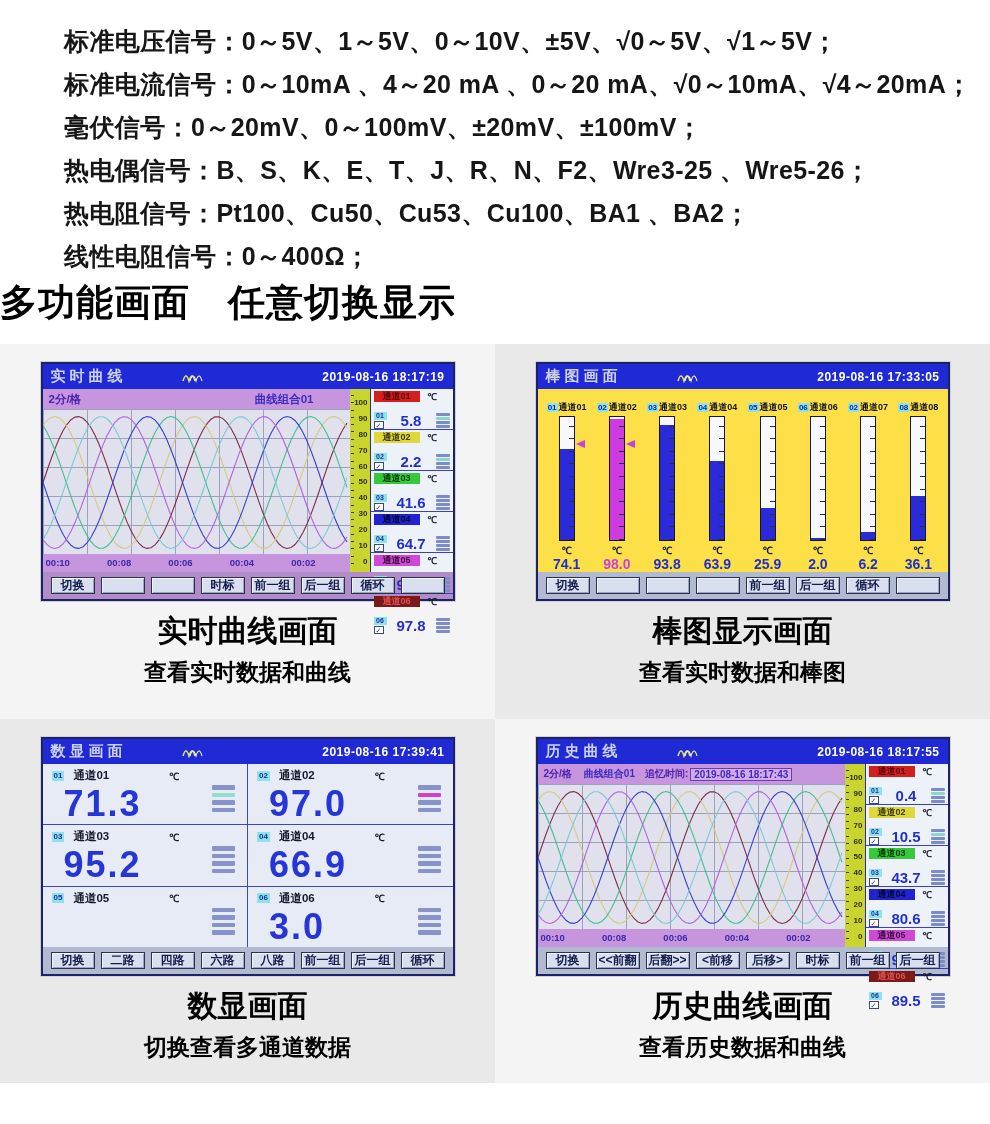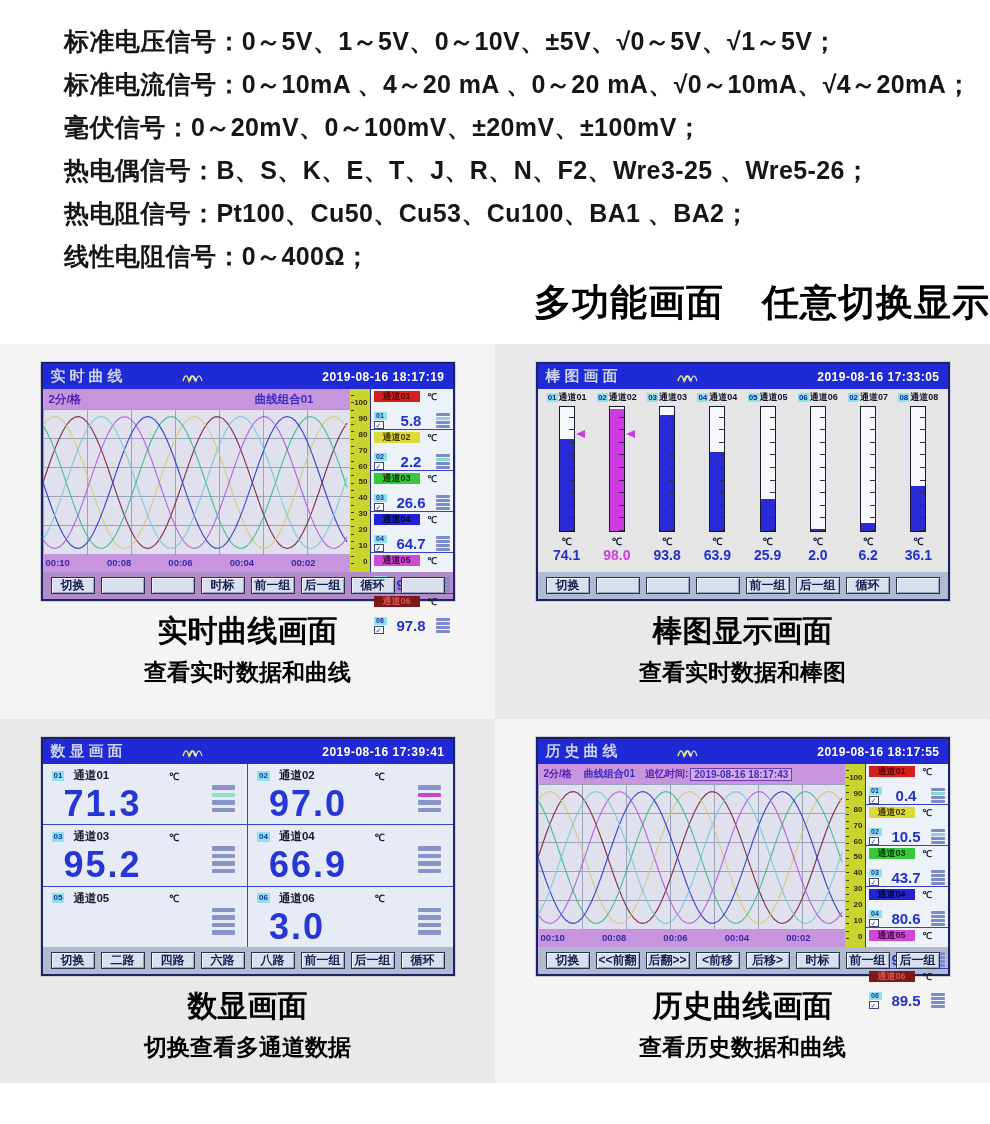--- a/index.html
+++ b/index.html
@@ -4,21 +4,21 @@
 <style>
   * { margin:0; padding:0; box-sizing:border-box; }
   body { font-family:"Liberation Sans", sans-serif; background:#fff; }
   .page { position:relative; width:990px; height:1124px; background:#ffffff; overflow:hidden; }
 
   
   .specs { padding:20px 0 0 64px; height:262px; }
   .spec-line { font-size:25px; line-height:43px; color:#161616; font-weight:600; letter-spacing:0.4px; white-space:nowrap; }
 
   
-  .main-title { height:66px; margin-top:16px; text-align:right; font-size:37px; font-weight:800; color:#000; letter-spacing:1px; }
+  .main-title { height:66px; margin-top:16px; text-align:left; font-size:37px; font-weight:800; color:#000; letter-spacing:1px; }
 
   
   .quad-grid { display:grid; grid-template-columns:495px 495px; grid-template-rows:375px 364px; }
   .quad { text-align:center; }
   .q-light { background:#f4f4f4; }
   .q-gray  { background:#e9e9e9; }
   .cap-title { margin-top:10px; font-size:30px; font-weight:800; color:#000; }
   .cap-sub   { margin-top:5px;  font-size:23px; font-weight:600; color:#000; }
 
   
@@ -58,21 +58,21 @@
   .chan-unit { font-size:9.5px; font-weight:600; color:#181c30; margin-left:8px; }
   .row2 { display:flex; align-items:center; margin-top:10px; }
   .mini { width:13px; display:flex; flex-direction:column; gap:1px; }
   .mini-num { background:#8fe2ec; color:#1830a0; font-size:7px; font-weight:700; height:8px; line-height:8px; text-align:center; }
   .mini-check { width:10px; height:8px; border:1px solid #404a70; background:#fff; font-size:7px; line-height:7px; color:#2030c0; text-align:center; }
   .chan-val { flex:1; text-align:center; font-size:15px; font-weight:700; color:#2231cc; }
   .ham { width:14px; display:flex; flex-direction:column; gap:1.5px; }
   .ham i { display:block; height:2.5px; background:#7c8cc8; border-radius:1px; }
 
   
-  .bar-body { background:#e5e5e5; padding:2px 4px 0; }
+  .bar-body { background:#fde047; padding:12px 4px 0; }
   .bar-col { flex:1; display:flex; flex-direction:column; align-items:center; }
   .bar-label { height:15px; font-size:9px; font-weight:700; color:#101426; white-space:nowrap; }
   .bnum { background:#8fe2ec; color:#0a28a0; font-size:8px; padding:0 1px; margin-right:1px; }
   .bar-outer { width:16px; height:126px; border:1px solid #16182c; background:#f6f8fc; position:relative; }
   .bar-fill { position:absolute; left:0; right:0; bottom:0; }
   .bar-ticks { position:absolute; top:0; bottom:0; right:0; width:5px;
                background:repeating-linear-gradient(to top,#2a2e44 0 1px,transparent 1px 12.6px); }
   .bar-marker { position:absolute; right:-11px; width:0; height:0; border-top:4px solid transparent;
                 border-bottom:4px solid transparent; border-right:9px solid #cc3ce0; }
   .bar-unit { height:13px; margin-top:2px; font-size:10px; font-weight:600; color:#141830; }
@@ -204,21 +204,21 @@
               <div class="chan-row">
                 <div class="row1">
                   <span class="chip" style="background: rgb(53, 201, 59); color: rgb(6, 56, 6);">通道03</span>
                   <span class="chan-unit">℃</span>
                 </div>
                 <div class="row2">
                   <div class="mini">
                     <div class="mini-num">03</div>
                     <div class="mini-check">✓</div>
                   </div>
-                  <div class="chan-val">26.6</div>
+                  <div class="chan-val">41.6</div>
                   <div class="ham">
                     <i></i>
                     <i></i>
                     <i></i>
                     <i></i>
                   </div>
                 </div>
               </div>
               <div class="chan-row">
                 <div class="row1">

